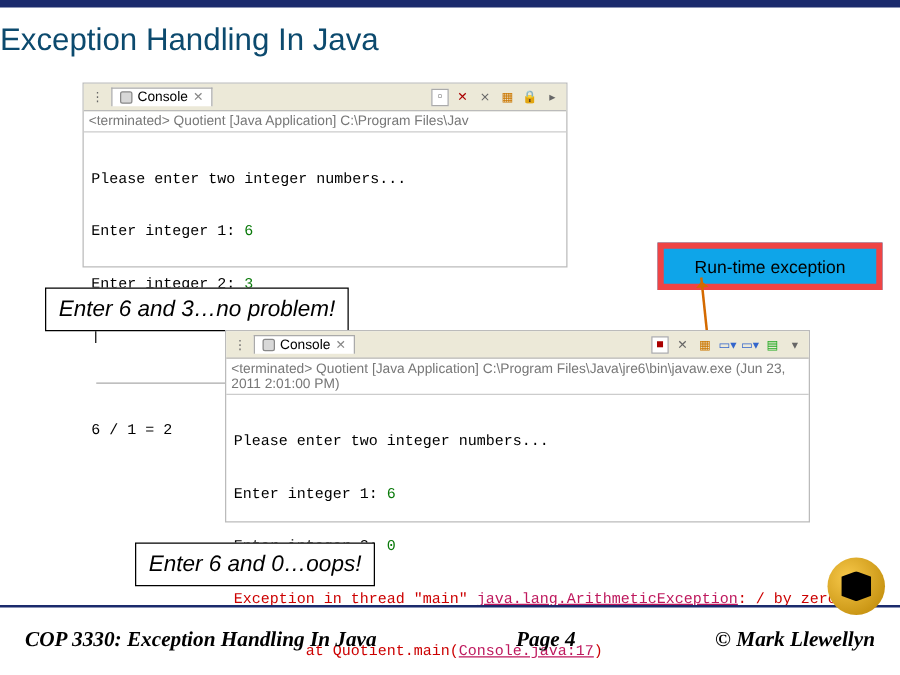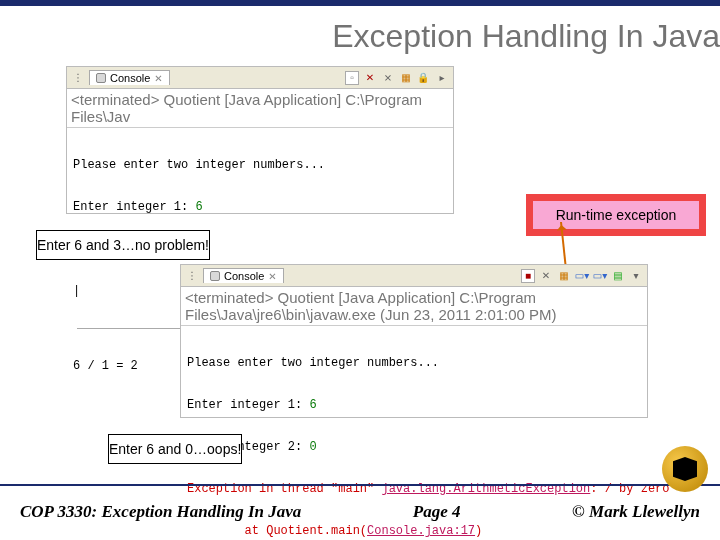--- a/index.html
+++ b/index.html
@@ -9,23 +9,23 @@
     background: #fff;
     font-family: Arial, sans-serif;
     position: relative;
     overflow: hidden;
   }
   .top-bar {
     height: 6px;
     background: #1a2a6c;
   }
   .title {
-    text-align: right;
-    font-size: 32px;
-    color: #737373;
+    text-align: left;
+    font-size: 25px;
+    color: #0c4a6e;
     padding: 12px 0 8px;
     font-weight: normal;
   }
   .console-panel {
     background: #f4f4f0;
     border: 1px solid #bbb;
     position: absolute;
     font-family: "Segoe UI", Tahoma, sans-serif;
     font-size: 11px;
   }
@@ -40,48 +40,49 @@
   .tab { display:flex; align-items:center; gap:4px; background:#ffffff; border:1px solid #aaa; border-bottom:none; padding:1px 6px; font-size:11px; }
   .tab .dot { width:10px; height:10px; background:#d8d8d8; border:1px solid #888; border-radius:2px; display:inline-block;}
   .xbtn { color:#888; font-size:10px; }
   .toolbar-ico { width:14px; height:14px; display:inline-flex; align-items:center; justify-content:center; font-size:10px; color:#666; border:1px solid transparent;}
   .toolbar-ico.box { background:#fff; border:1px solid #aaa;}
   .toolbar-ico.red { color:#a00;}
   .toolbar-ico.orange { color:#c70;}
   .toolbar-ico.blue { color:#36c;}
   .toolbar-ico.green { color:#2a2;}
   .term-line {
-    color:#777; font-size:15px; padding:2px 4px; border-bottom:1px solid #ccc;
+    color:#777; font-size:11px; padding:2px 4px; border-bottom:1px solid #ccc;
     font-family: Tahoma, sans-serif;
   }
   .mono {
     font-family: Consolas, "Courier New", monospace;
     font-size:12px;
     padding:2px 6px 0;
     white-space: pre;
   }
   .mono .in { color:#0a7a0a; }
   .mono .err { color:#c00; }
   .mono .link { color:#be185d; text-decoration:underline; }
   .hr { border:none; border-top:1px solid #aaa; margin:2px 4px;}
 
   .callout {
     position:absolute;
-    border:7px solid #ef4444;
-    background:#f9a8d4;
+    border:5px solid #ef4444;
+    background:#0ea5e9;
     padding:6px 12px;
     font-size:14px;
   }
   .callout1 { right:14px; top:194px; width:180px; text-align:center;}
   .callout-black {
     position:absolute;
     border:1.5px solid #000;
     background:#fff;
-    padding:6px 0;
-    font-size:14px;
+    padding:6px 10px;
+    font-size:18px;
+    font-style:italic;
   }
   .cb1 { left:36px; top:230px; }
   .cb2 { left:108px; top:434px; }
 
   .arrow {
     position:absolute;
     left:560px; top:222px;
     width:2px; height:98px;
     background:#d46a00;
     transform: rotate(-6deg);

